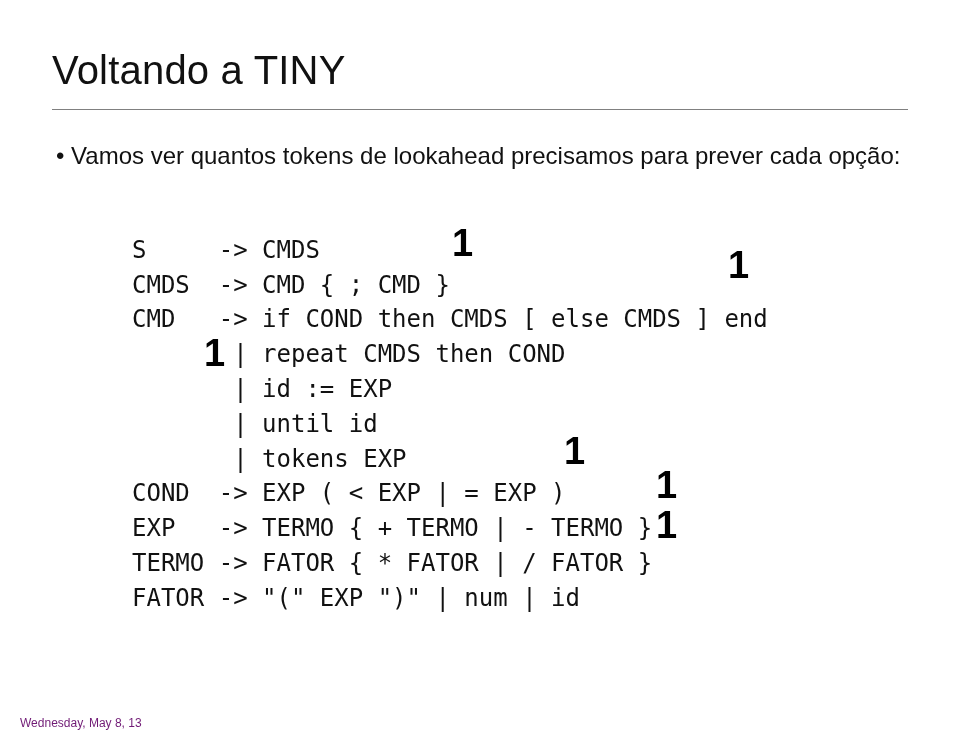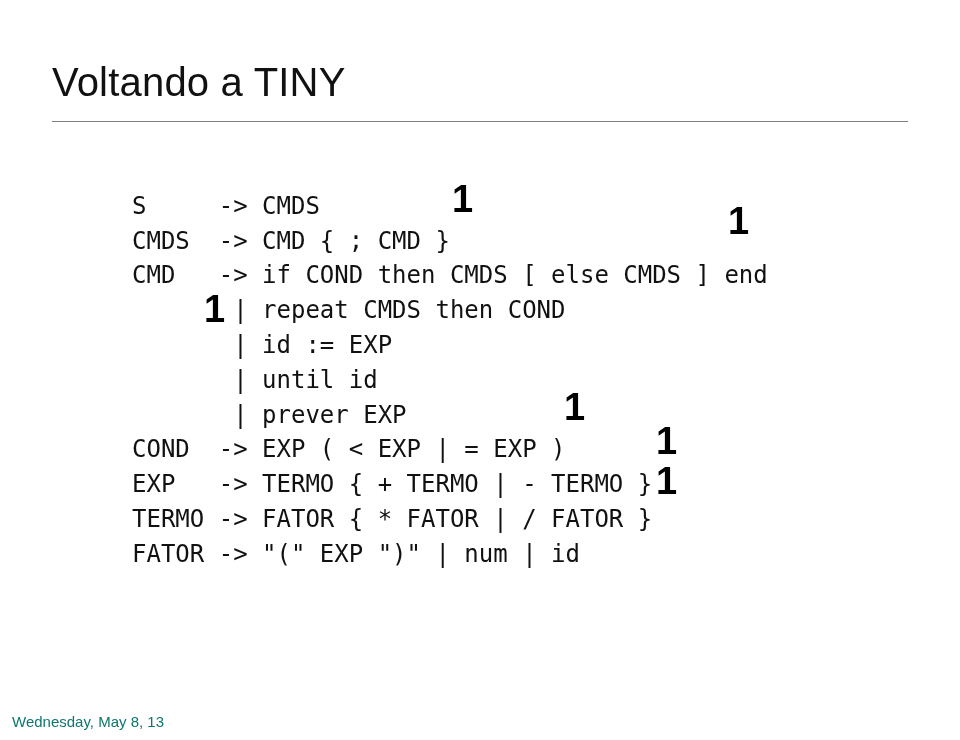--- a/index.html
+++ b/index.html
@@ -1,40 +1,41 @@
 <!DOCTYPE html>
 <html><head>
 <meta charset="utf-8">
 <style>
   * { margin: 0; padding: 0; box-sizing: border-box; }
   html, body { width: 960px; height: 740px; background: #fff; font-family: "Helvetica Neue", Helvetica, Arial, sans-serif; color: #111; }
-  .slide { width: 960px; height: 740px; position: relative; padding: 60px 52px 0 52px; }
+  .slide { width: 960px; height: 740px; position: relative; padding: 48px 52px 0 52px; }
   .title { font-size: 40px; font-weight: 300; letter-spacing: 0.2px; }
   .rule { border: none; border-top: 1.5px solid #808080; margin-top: 16px; margin-bottom: 32px; width: 100%; }
   .bullet-line { font-size: 24px; font-weight: 300; margin-left: 4px; margin-bottom: 28px; }
   .bullet-line::before { content: "• "; }
   .grammar { font-family: Menlo, Consolas, "DejaVu Sans Mono", monospace; font-size: 24px; line-height: 1.45; white-space: pre; margin-left: 80px; position: relative; }
   .ann { position: absolute; font-family: "Helvetica Neue", Helvetica, Arial, sans-serif; font-size: 38px; font-weight: 700; color: #000; pointer-events: none; }
-  .footer { position: absolute; left: 12px; bottom: 10px; font-size: 15px; color: #0f766e; font-weight: 400; }
+  .footer { position: absolute; left: 20px; bottom: 10px; font-size: 12px; color: #701a75; font-weight: 400; }
 </style>
 </head>
 <body>
 
 <div class="slide">
   <h1 class="title">Voltando a TINY</h1>
   <hr class="rule">
+  <p class="bullet-line">Vamos ver quantos tokens de lookahead precisamos para prever cada opção:</p>
 
   <div class="grammar">
 <span>S     -&gt; CMDS</span>
 <span>CMDS  -&gt; CMD { ; CMD }</span>
 <span>CMD   -&gt; if COND then CMDS [ else CMDS ] end</span>
 <span>       | repeat CMDS then COND</span>
 <span>       | id := EXP</span>
 <span>       | until id</span>
-<span>       | prever EXP</span>
+<span>       | tokens EXP</span>
 <span>COND  -&gt; EXP ( &lt; EXP | = EXP )</span>
 <span>EXP   -&gt; TERMO { + TERMO | - TERMO }</span>
 <span>TERMO -&gt; FATOR { * FATOR | / FATOR }</span>
 <span>FATOR -&gt; "(" EXP ")" | num | id</span>
     <span class="ann" style="left:320px; top:18px;">1</span>
     <span class="ann" style="left:596px; top:40px;">1</span>
     <span class="ann" style="left:72px;  top:128px;">1</span>
     <span class="ann" style="left:432px; top:226px;">1</span>
     <span class="ann" style="left:524px; top:260px;">1</span>
     <span class="ann" style="left:524px; top:300px;">1</span>

